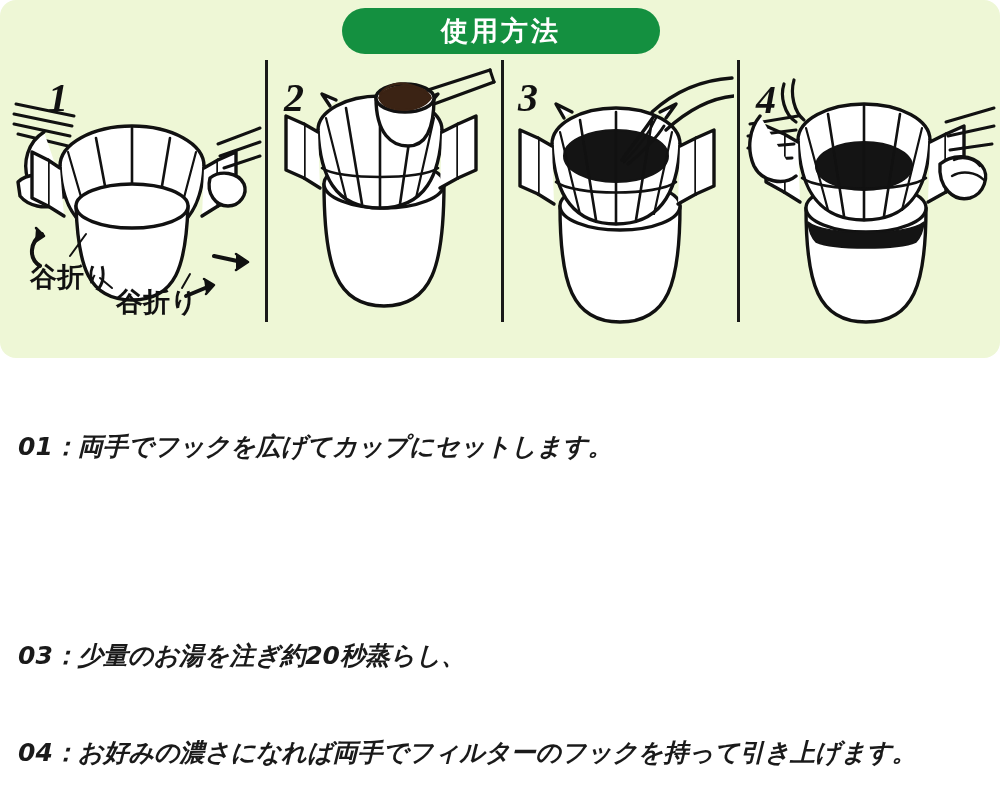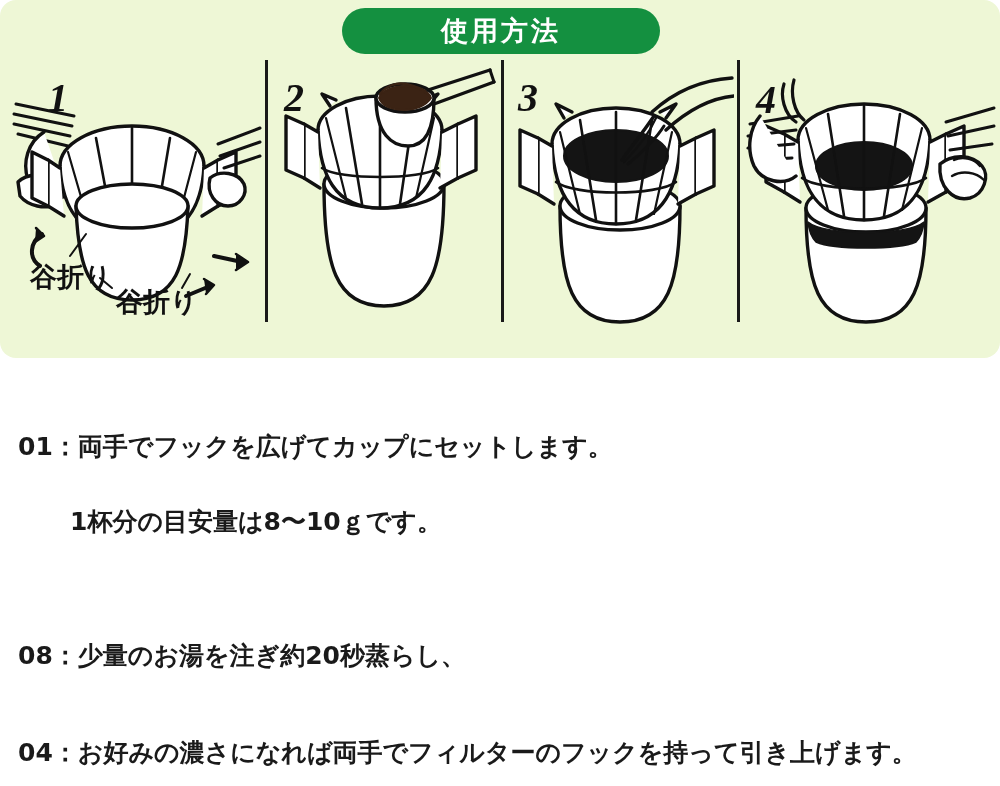--- a/index.html
+++ b/index.html
@@ -114,21 +114,21 @@
     font-size: 25px;
     font-weight: bold;
     color: #1a1a1a;
     line-height: 38px;
     white-space: nowrap;
   }
   #block-0 { top: 28px; }
   #block-1 { top: 103px; }
   #block-2 { top: 237px; }
   #block-3 { top: 334px; }
-  .instruction-line { display: block; }
+  .instruction-line { display: block; font-style: italic; }
   .instruction-line.indented { padding-left: 52px; }
 </style>
 </head>
 <body>
 
 <div id="illustration-panel">
 
   <div id="title-banner">
     <span class="banner-text">使用方法</span>
   </div>
@@ -325,24 +325,23 @@
   </div>
 </div>
 
 <div id="instructions">
 
   <div class="instruction-block" id="block-0">
     <span class="instruction-line">01：両手でフックを広げてカップにセットします。</span>
   </div>
 
   <div class="instruction-block" id="block-1">
-    <span class="instruction-line indented">1杯分の目安量は8〜10ｇです。</span>
   </div>
 
   <div class="instruction-block" id="block-2">
-    <span class="instruction-line">08：少量のお湯を注ぎ約20秒蒸らし、</span>
+    <span class="instruction-line">03：少量のお湯を注ぎ約20秒蒸らし、</span>
   </div>
 
   <div class="instruction-block" id="block-3">
     <span class="instruction-line">04：お好みの濃さになれば両手でフィルターのフックを持って引き上げます。</span>
   </div>
 
 </div>
 
 </body></html>

